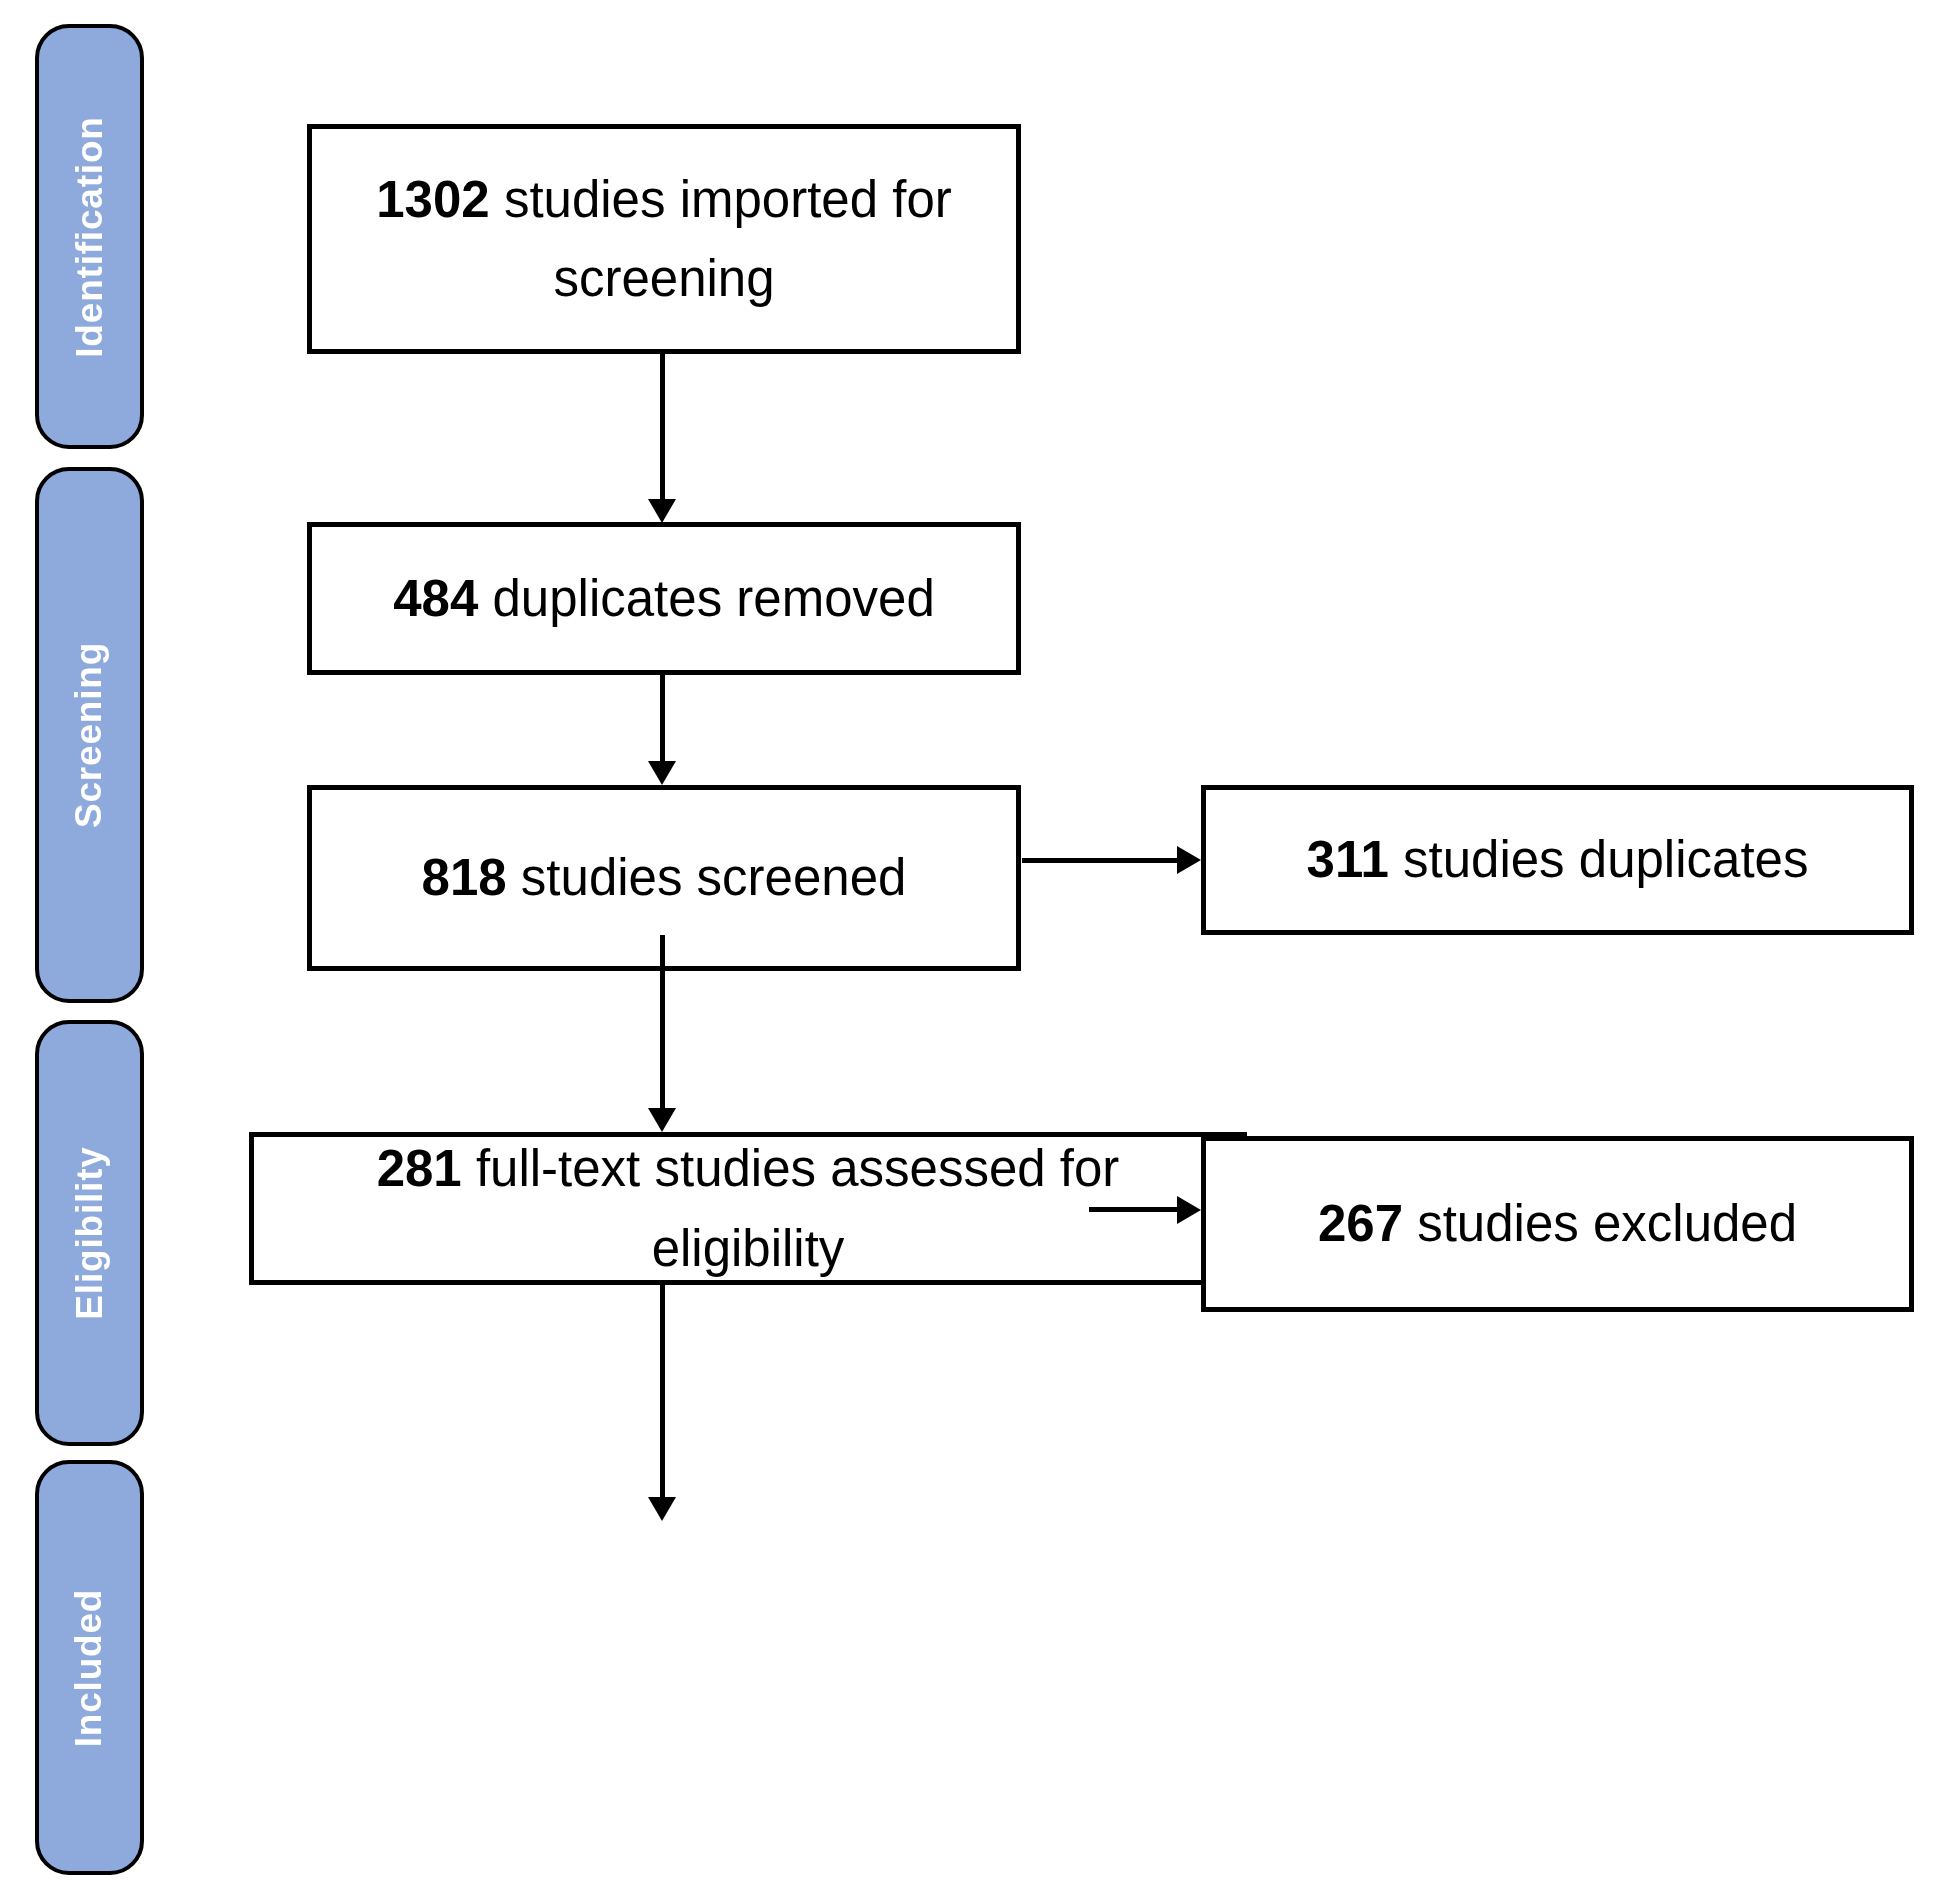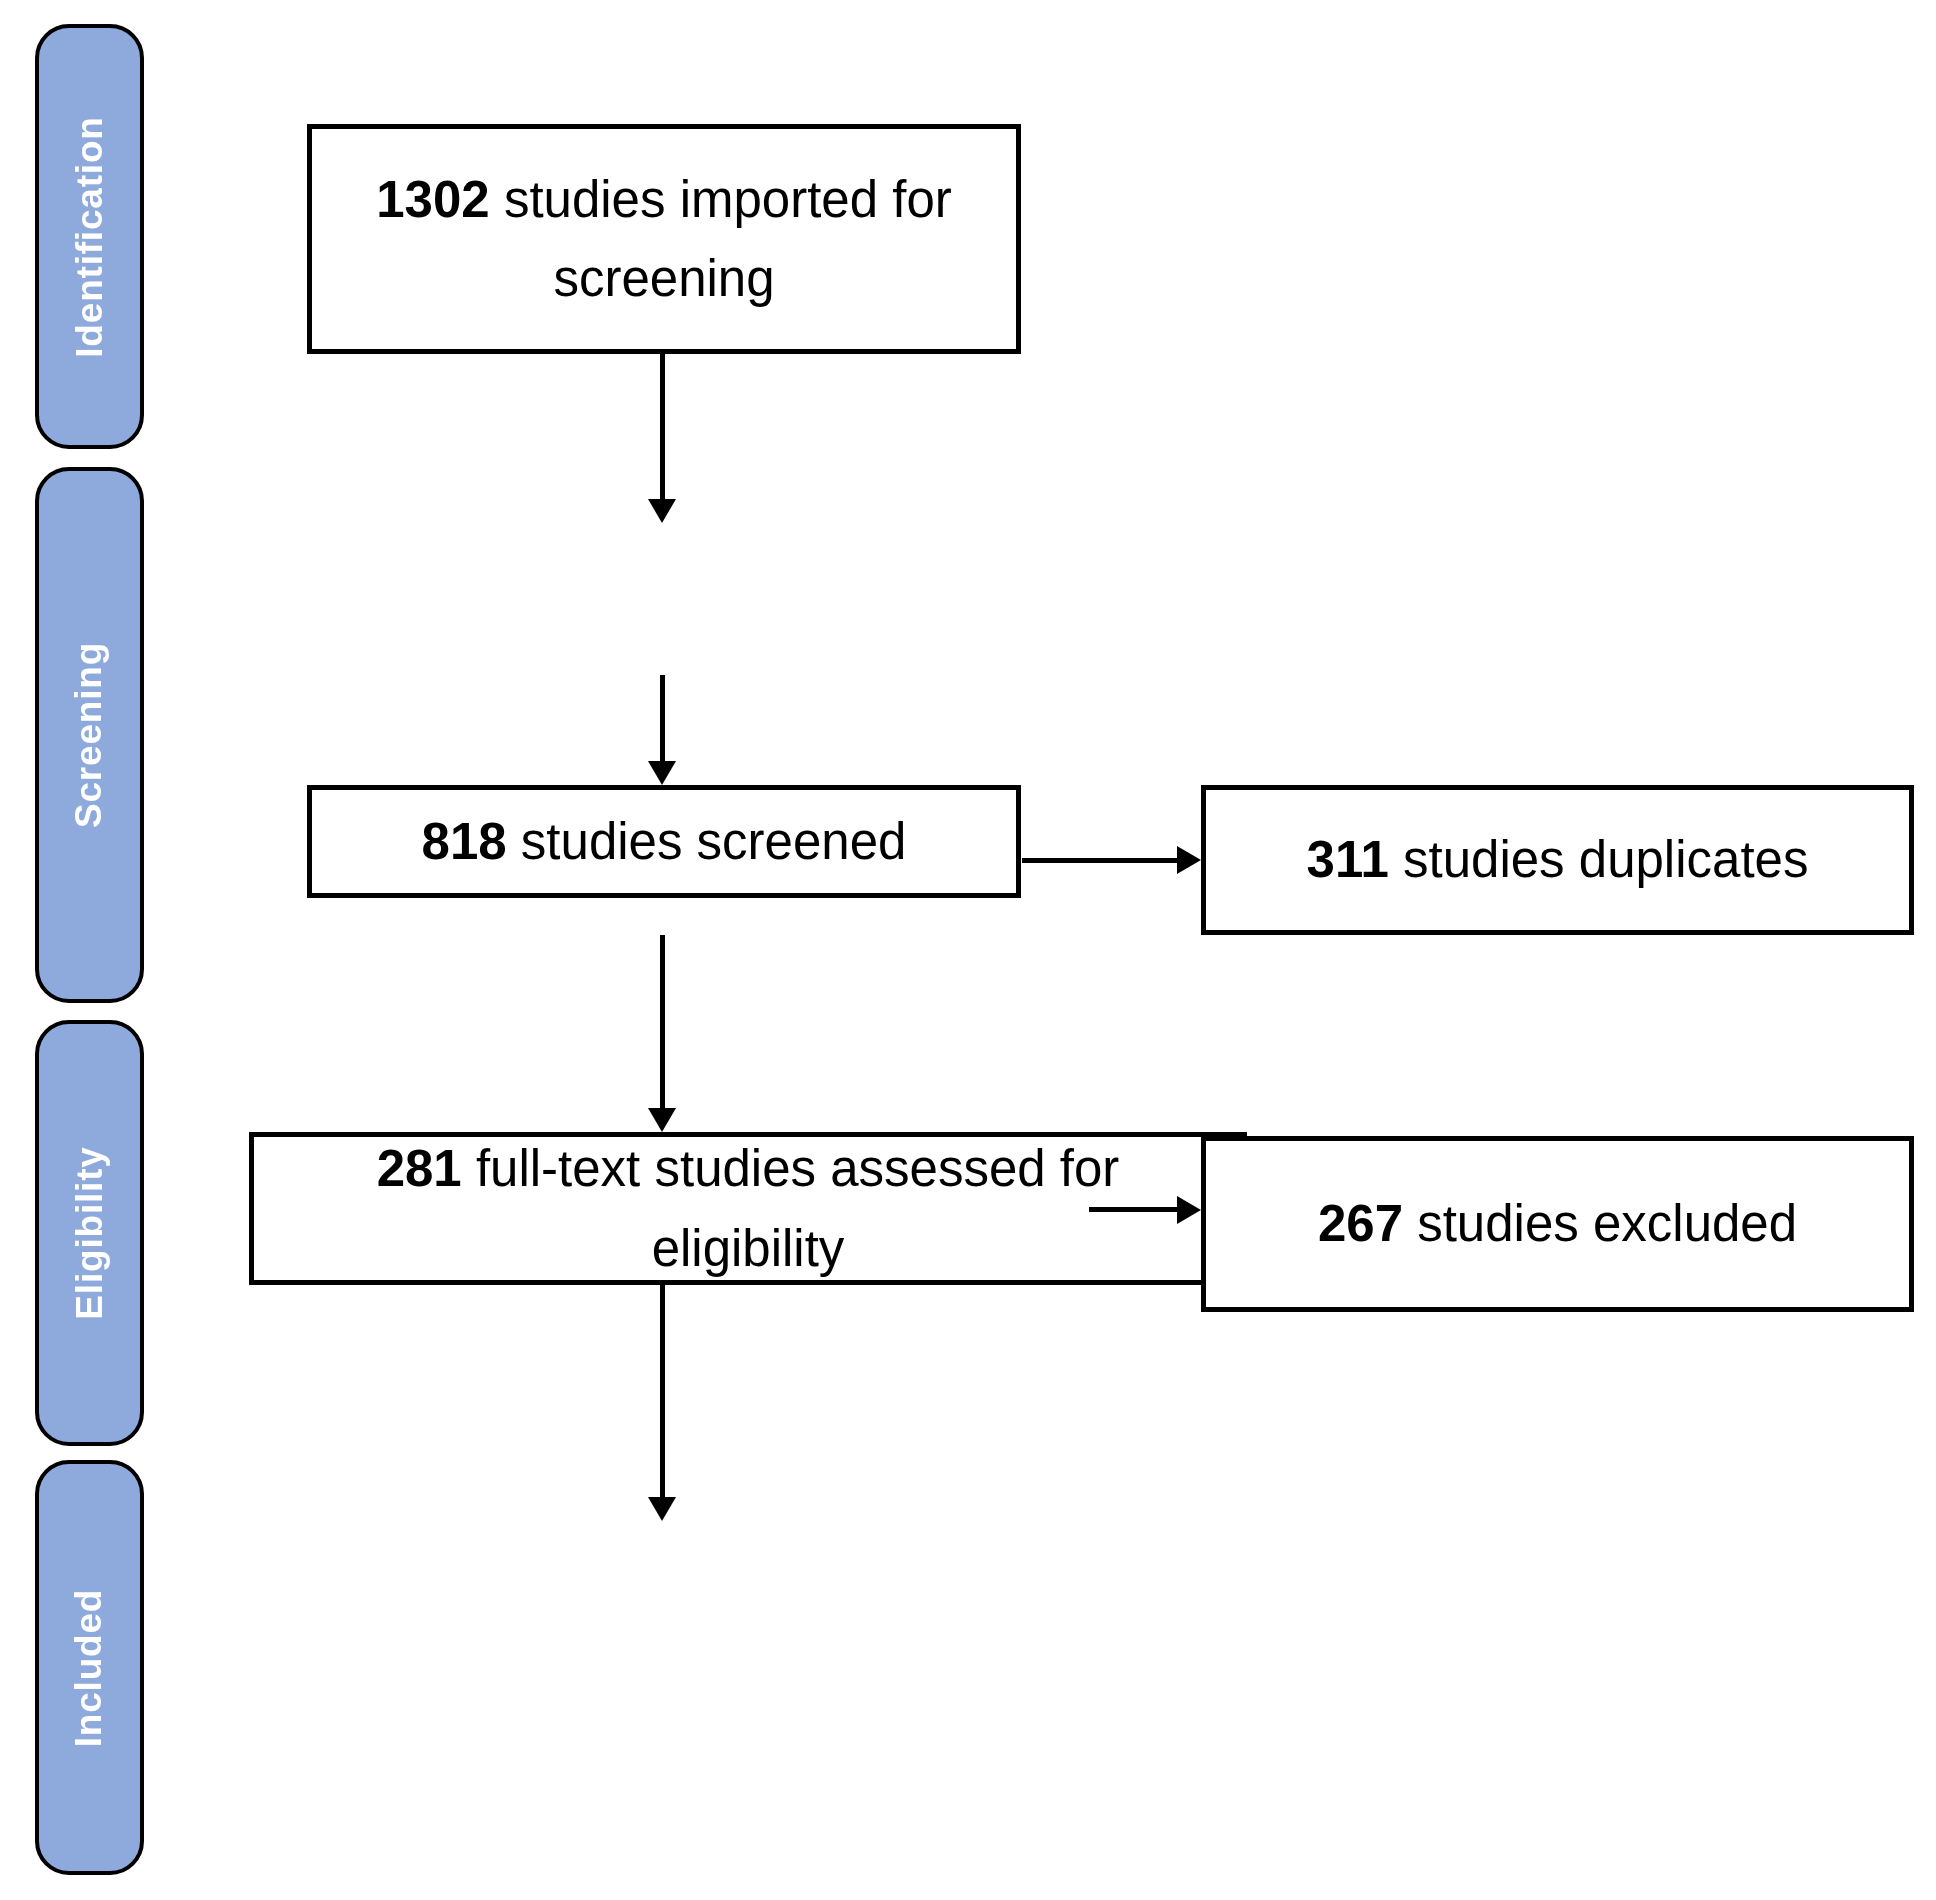--- a/index.html
+++ b/index.html
@@ -50,21 +50,21 @@
     justify-content: center;
     text-align: center;
     font-size: 51px;
     line-height: 1.55;
     padding: 8px 64px;
   }
   .box .num { font-weight: bold; }
 
   #box-imported   { left: 307px;  top: 124px;  width: 714px;  height: 230px; }
   #box-duplicates { left: 307px;  top: 522px;  width: 714px;  height: 153px; }
-  #box-screened   { left: 307px;  top: 785px;  width: 714px;  height: 113px; text-align: center; }
+  #box-screened   { left: 307px;  top: 785px;  width: 714px;  height: 186px; text-align: center; }
   #box-fulltext   { left: 249px;  top: 1132px; width: 998px; height: 153px; padding: 8px 32px; }
   #box-included   { left: 307px;  top: 1521px; width: 714px;  height: 249px; }
   #box-irrelevant { left: 1201px; top: 785px;  width: 713px;  height: 150px; }
   #box-excluded   { left: 1201px; top: 1136px; width: 713px;  height: 176px; }
 
   
   .vline {
     position: absolute;
     width: 4.8px;
     background: #000000;
@@ -109,20 +109,26 @@
     <span class="stage-label">Included</span>
   </div>
 
   <div class="box" id="box-imported">
     <div>
       <span class="num">1302</span>
       <span>studies imported for screening</span>
     </div>
   </div>
 
+  <div class="box" id="box-duplicates">
+    <div>
+      <span class="num">484</span>
+      <span>duplicates removed</span>
+    </div>
+  </div>
 
   <div class="box" id="box-screened">
     <div>
       <span class="num">818</span>
       <span>studies screened</span>
     </div>
   </div>
 
   <div class="box" id="box-fulltext">
     <div>

